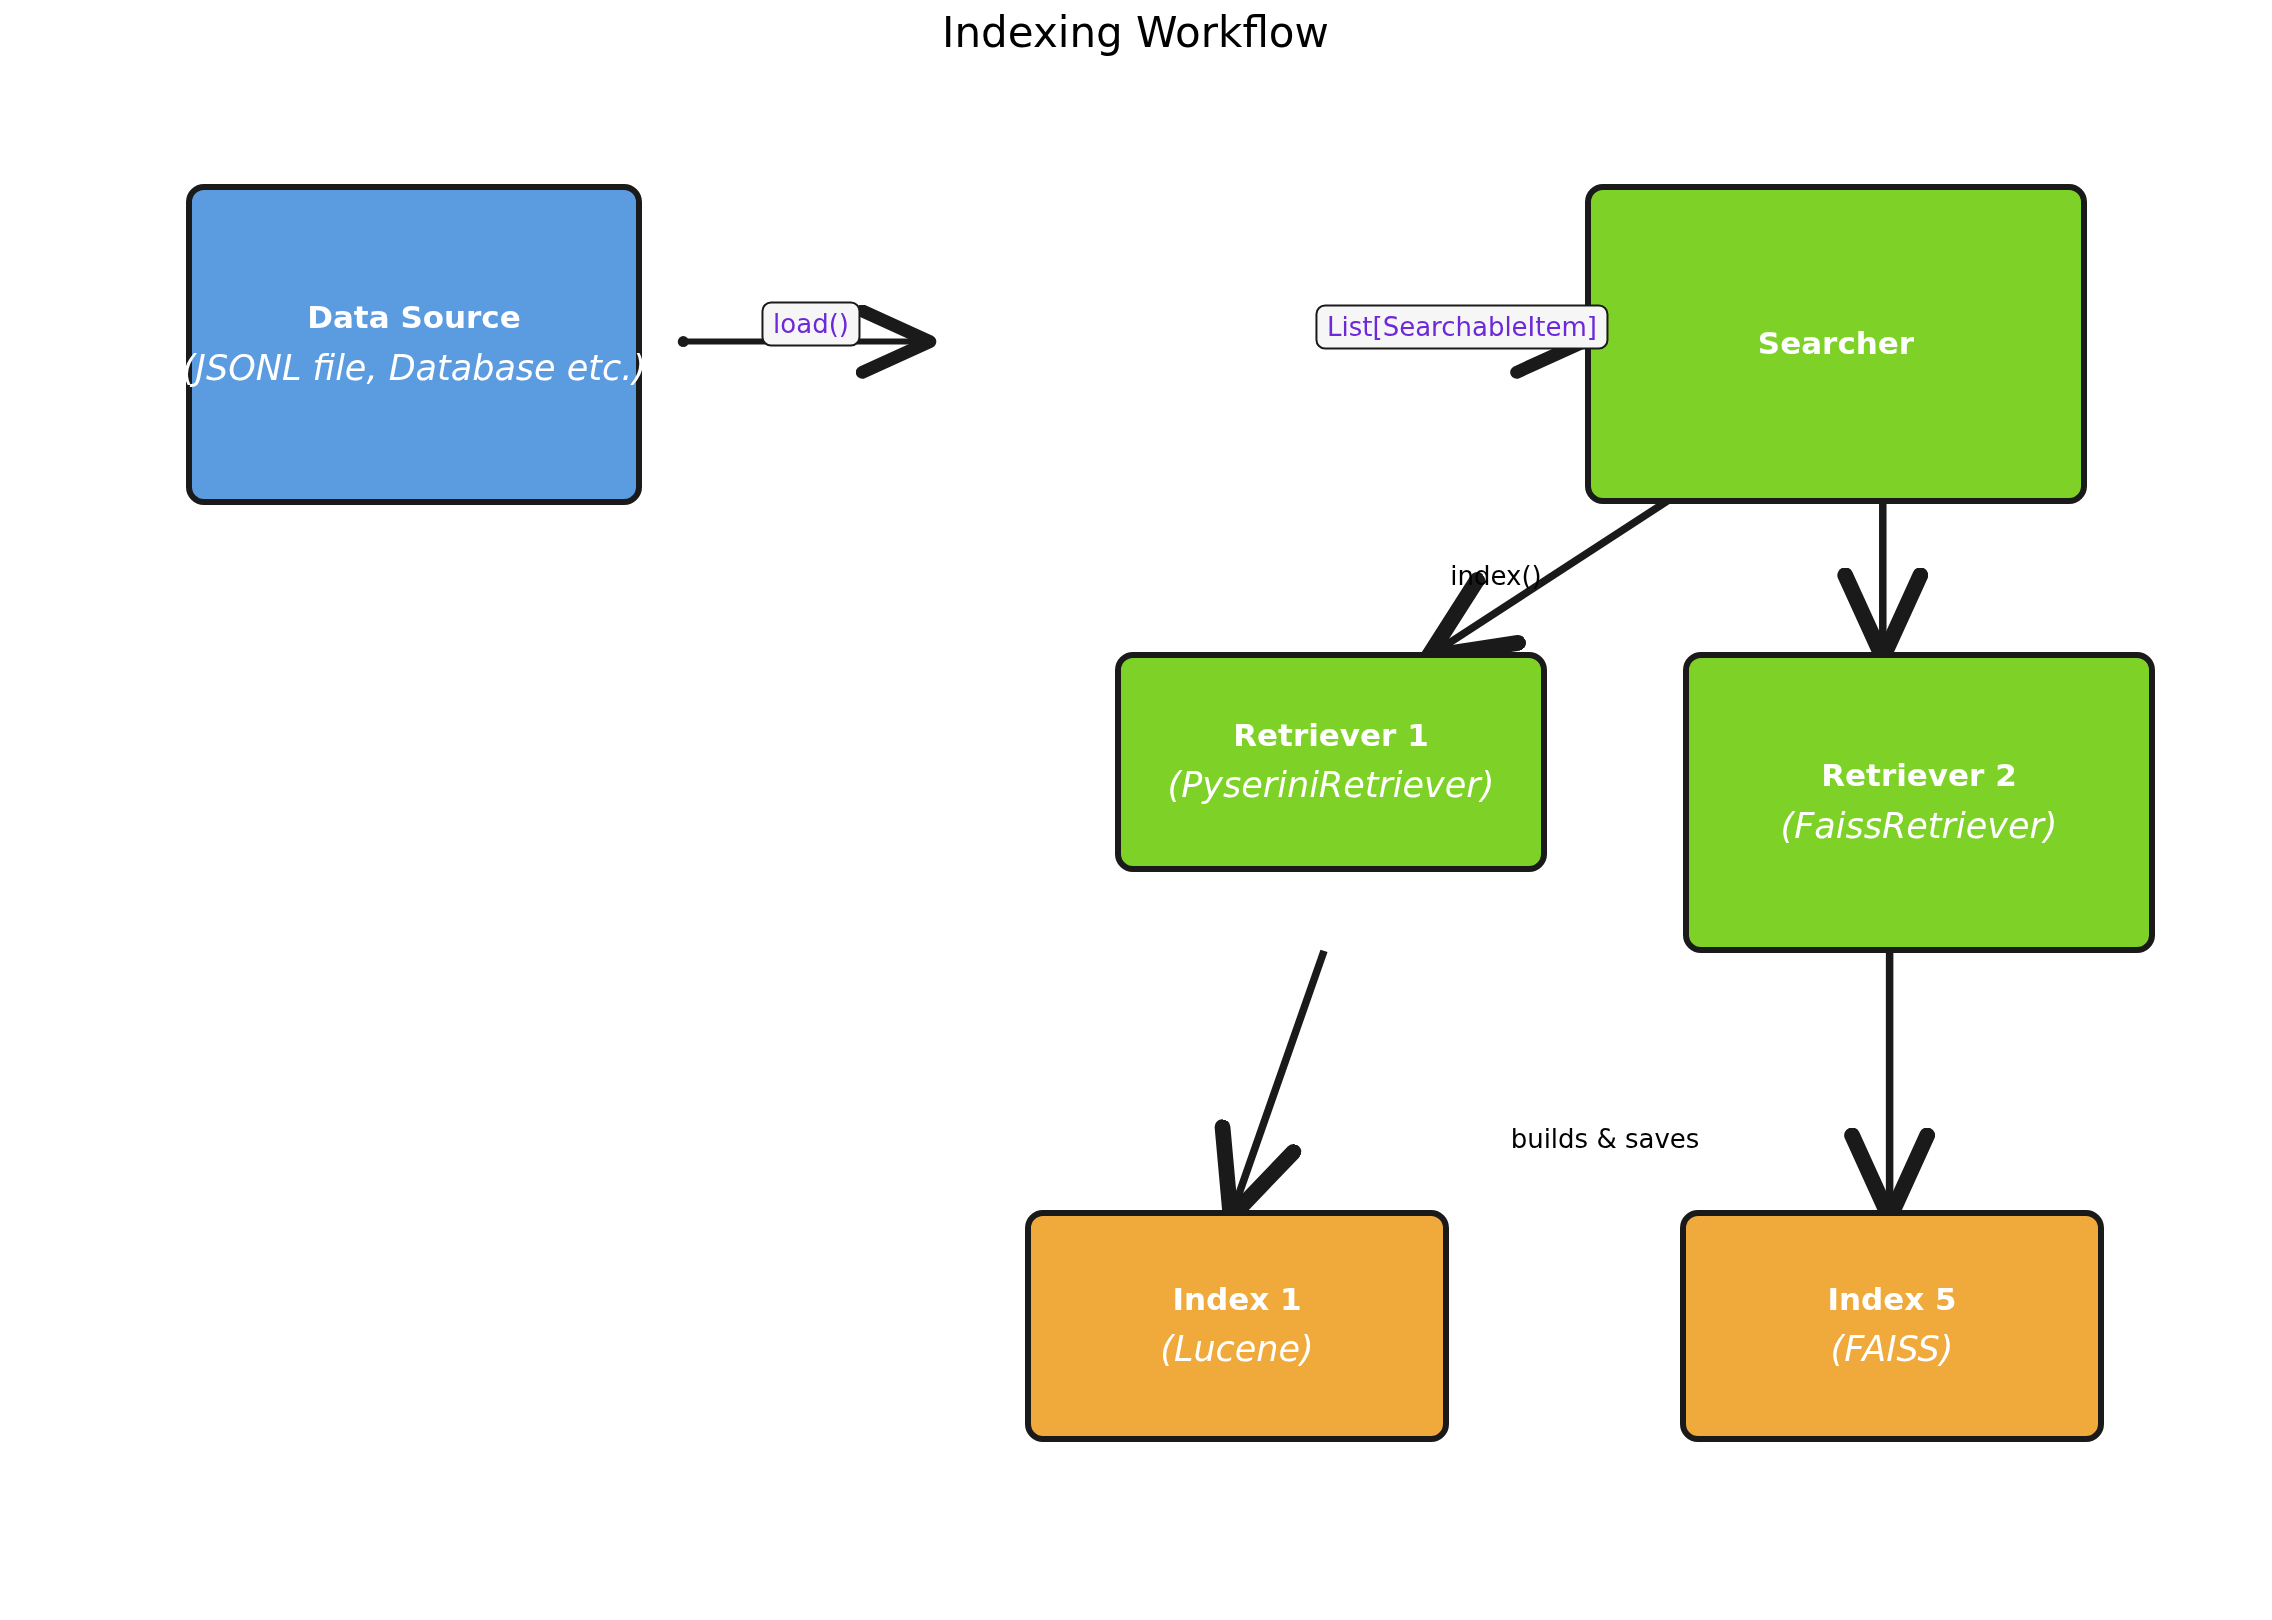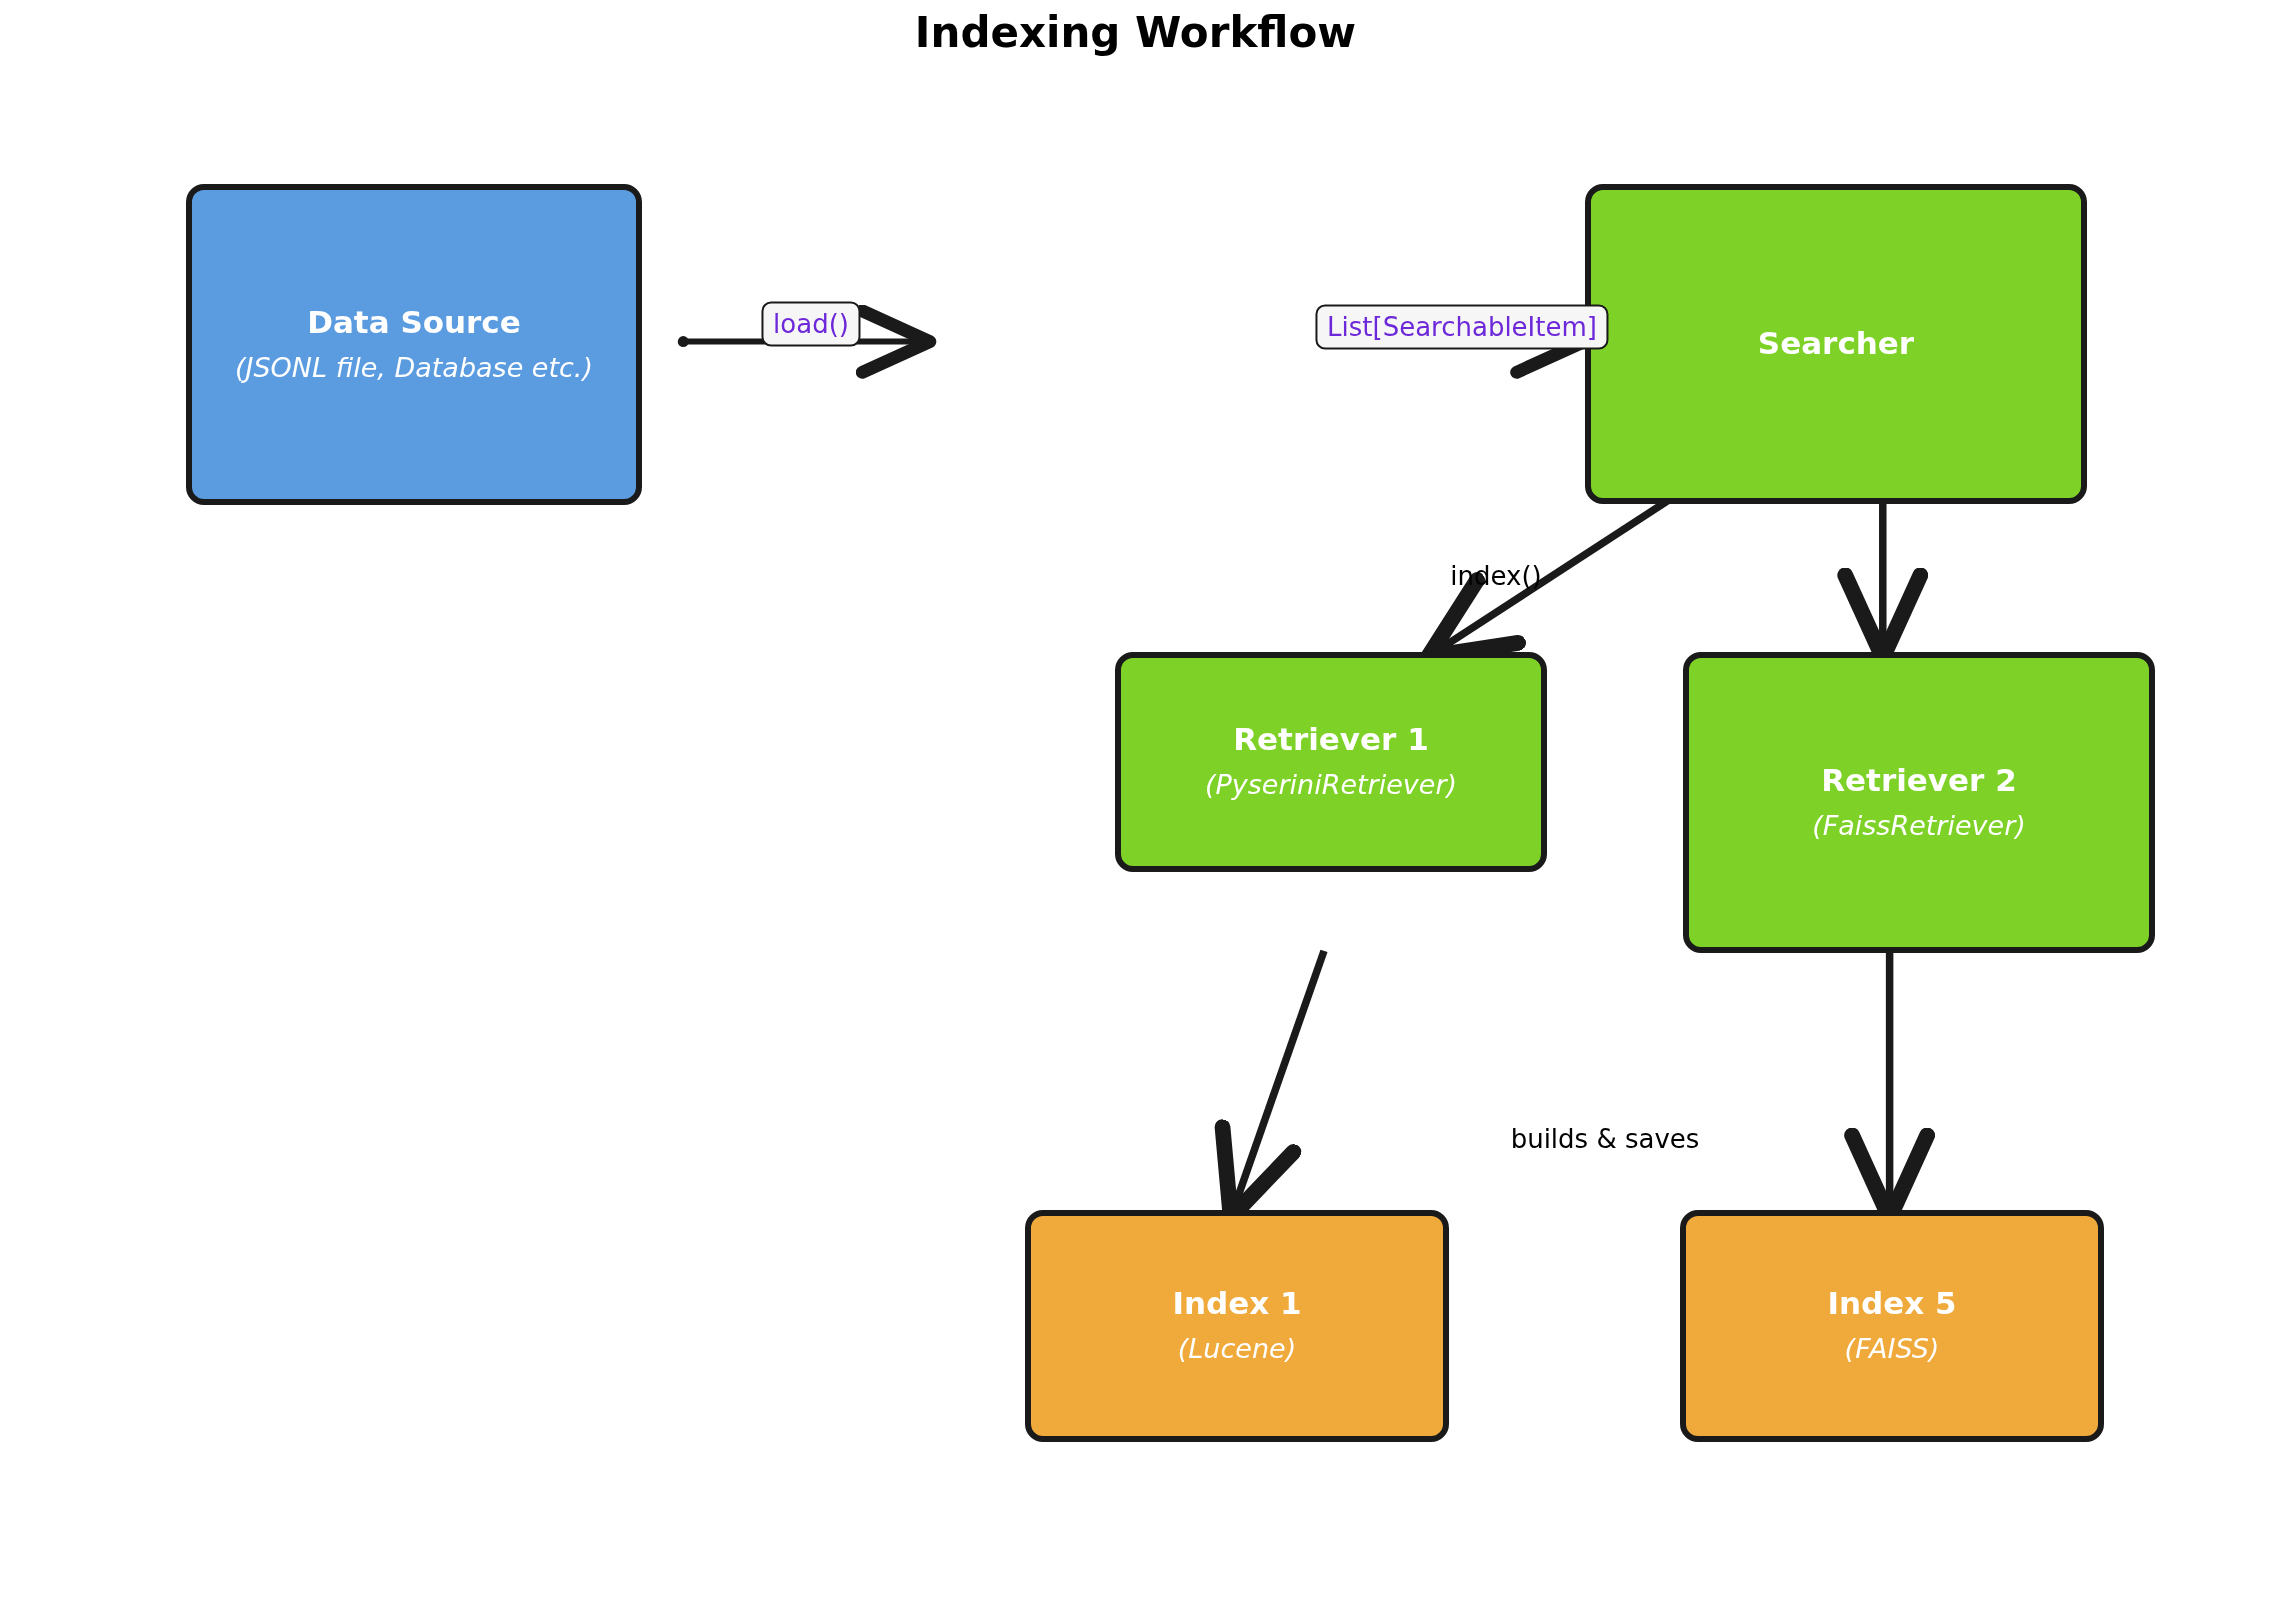--- a/index.html
+++ b/index.html
@@ -25,21 +25,21 @@
     height: 1621px;
     pointer-events: none;
   }
   .diagram-title {
     position: absolute;
     left: 0;
     top: 8.2px;
     width: 2271px;
     text-align: center;
     font-size: 42px;
-    font-weight: bold;
+    font-weight: normal;
     color: #000000;
     letter-spacing: 0px;
   }
   .node {
     position: absolute;
     box-sizing: border-box;
     border: 6.1px solid #1a1a1a;
     border-radius: 18px;
     display: flex;
     flex-direction: column;
@@ -48,21 +48,21 @@
     text-align: center;
     color: #ffffff;
   }
   .node .node-title {
     font-size: 31px;
     font-weight: bold;
     line-height: 1.15;
     white-space: nowrap;
   }
   .node .node-sub {
-    font-size: 27px;
+    font-size: 35px;
     font-style: italic;
     font-weight: normal;
     line-height: 1.2;
     margin-top: 11px;
     white-space: nowrap;
   }
   .node.has-sub .node-title { margin-top: 0; }
   .edge-label-boxed {
     position: absolute;
     box-sizing: border-box;

